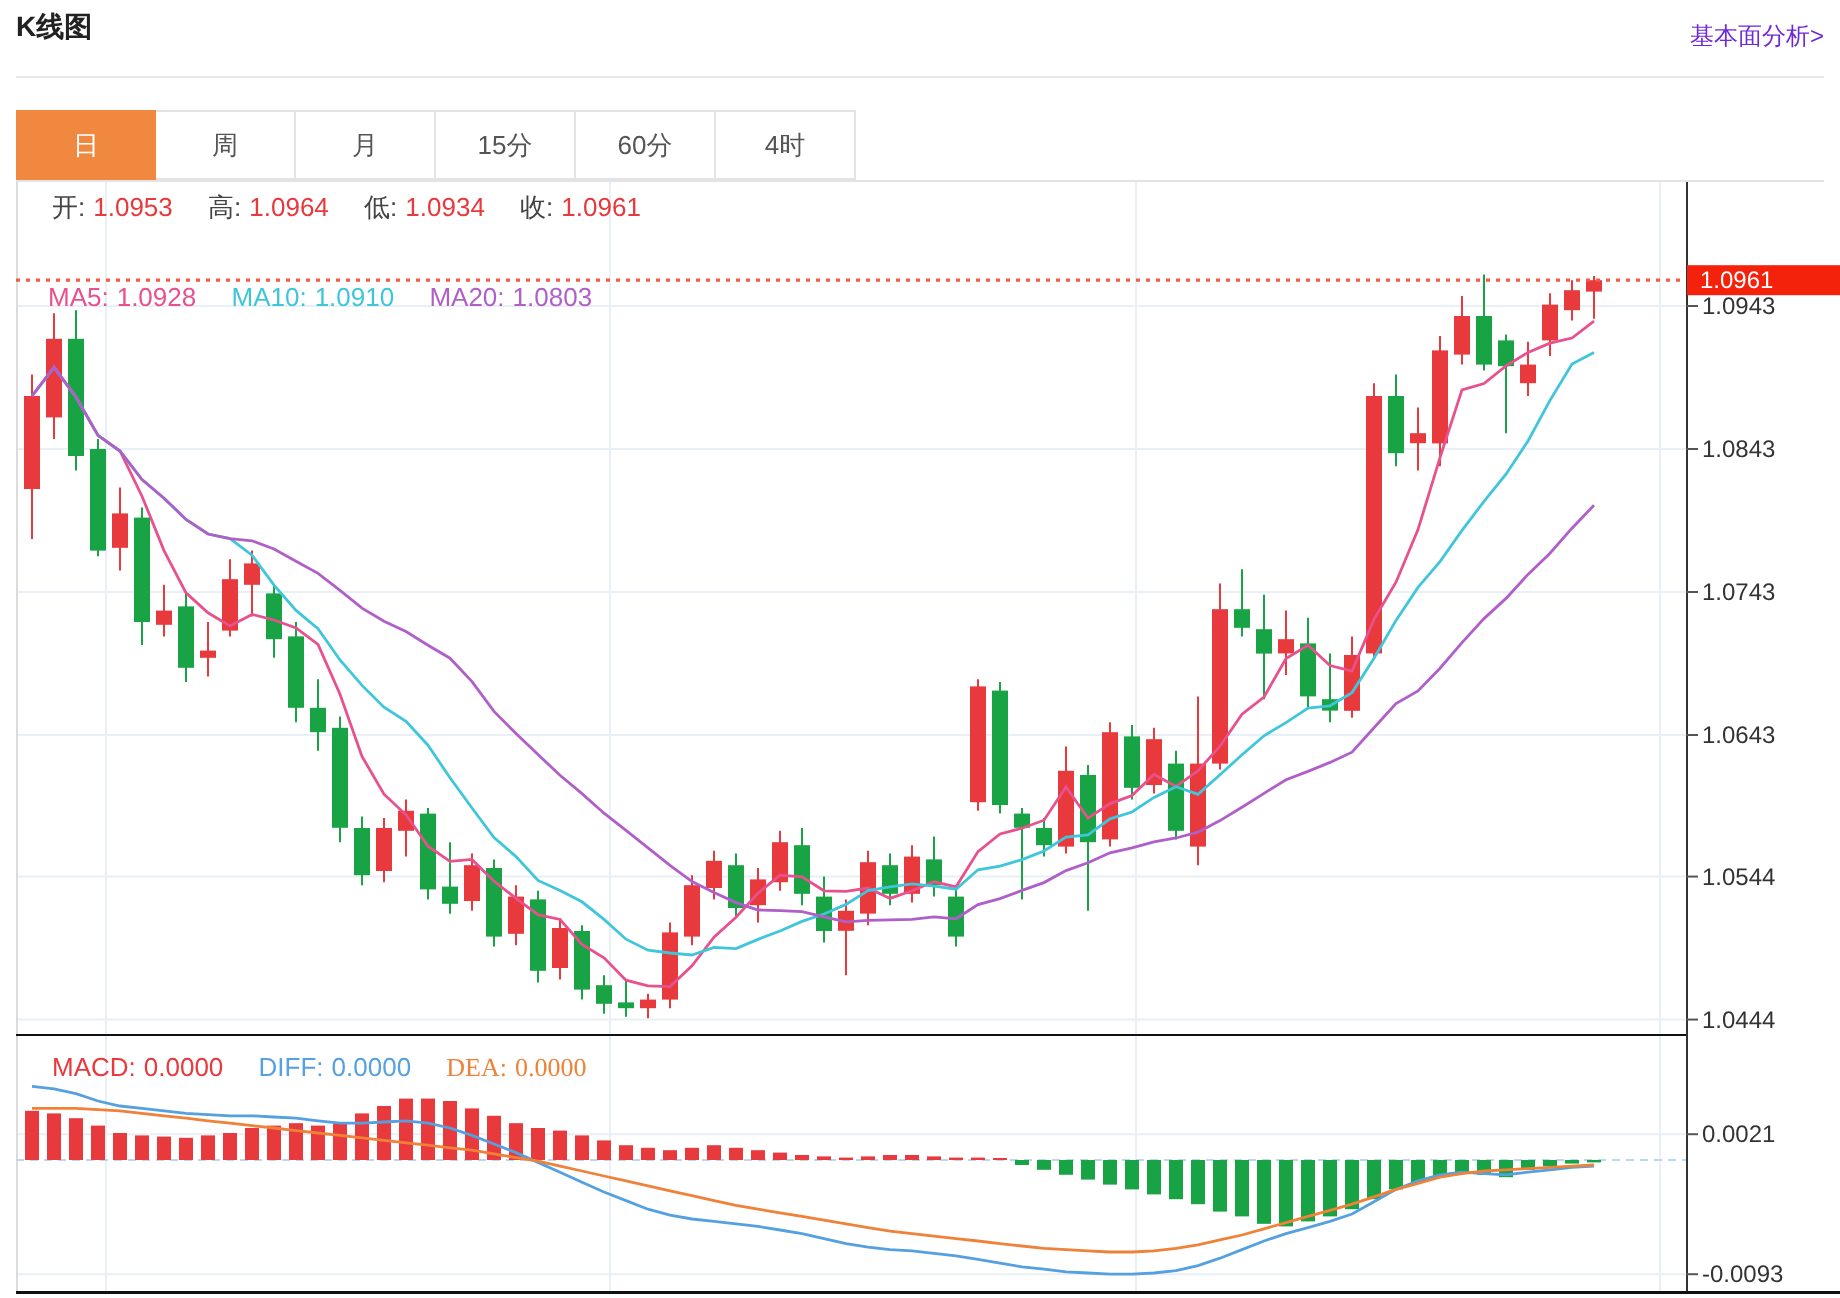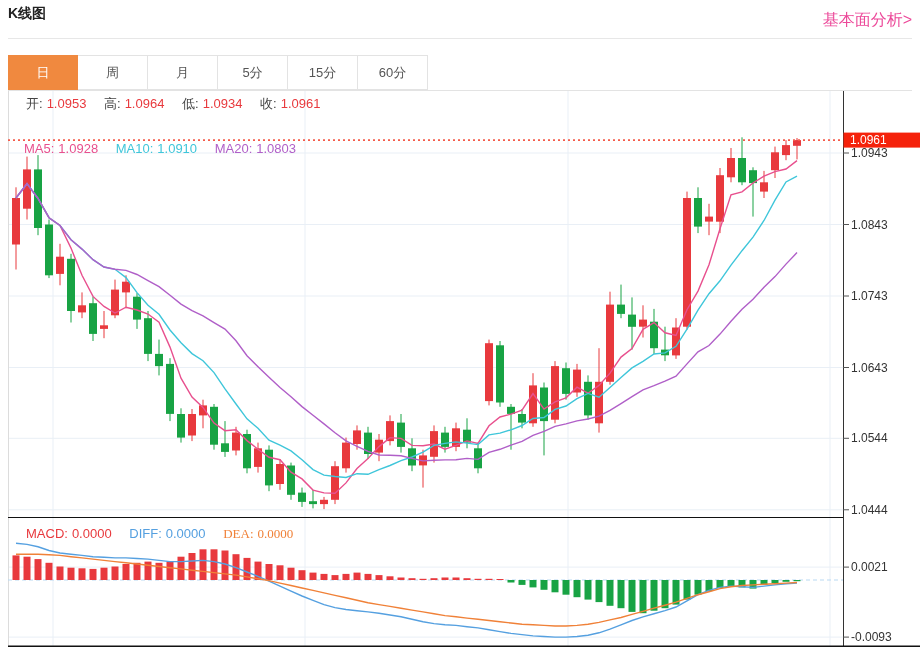--- a/index.html
+++ b/index.html
@@ -1,19 +1,19 @@
 <!DOCTYPE html>
 <html><head>
 <meta charset="utf-8">
 <style>
   html,body{margin:0;padding:0;background:#fff;}
   body{width:920px;height:649px;position:relative;overflow:hidden;
        font-family:"Liberation Sans","DejaVu Sans",sans-serif;}
   .page-title{position:absolute;left:8px;top:5px;font-size:14px;font-weight:bold;color:#222;}
-  .fund-link{position:absolute;right:8px;top:10px;font-size:16px;color:#ec4899;cursor:pointer;}
+  .fund-link{position:absolute;right:8px;top:10px;font-size:12px;color:#6d28d9;cursor:pointer;}
   .title-divider{position:absolute;left:8px;right:8px;top:38px;border-top:1px solid #e7e7e7;}
   .tabbar{position:absolute;left:8px;right:8px;top:55px;height:36px;display:flex;
           border-bottom:1px solid #e3e3e3;box-sizing:border-box;}
   .tab{width:70px;box-sizing:border-box;border:1px solid #e3e3e3;border-left:none;
        display:flex;align-items:center;justify-content:center;font-size:13px;color:#555;
        cursor:pointer;background:#fff;}
   .tab:first-child{border-left:1px solid #e3e3e3;}
   .tab.active{background:var(--accent,#f0893f);border-color:var(--accent,#f0893f);color:#fff;}
   .legend{position:absolute;font-size:13px;white-space:nowrap;z-index:5;line-height:15px;}
   .legend span{margin-right:4px;}
@@ -31,23 +31,23 @@
 <body style="--accent: #f0893f; --up: #e8393d; --down: #18a344; --ma5: #e8508e; --ma10: #3fc6da; --ma20: #b05fc8; --diff: #55a0e0; --dea: #f08138; --badge_bg: #f5220b; --grid: #e9eff6; --axis: #333333; --border: #dcdcdc; --zero_dash: #b9d9f2; --price_dotted: #f55b4a; --separator: #111111;">
 
 <div class="page-title">K线图</div>
 <div class="fund-link">基本面分析&gt;</div>
 <div class="title-divider"></div>
 
 <div class="tabbar">
     <div class="tab active">日</div>
     <div class="tab">周</div>
     <div class="tab">月</div>
-    <div class="tab">5分</div>
     <div class="tab">15分</div>
     <div class="tab">60分</div>
+    <div class="tab">4时</div>
   </div>
 
 <div class="legend" style="left:26px;top:96px;text-align:center;">
   <span class="lbl">开:</span><span class="v-up gap">1.0953</span>
   <span class="lbl">高:</span><span class="v-up gap">1.0964</span>
   <span class="lbl">低:</span><span class="v-up gap">1.0934</span>
   <span class="lbl">收:</span><span class="v-up">1.0961</span>
 </div>
 
 <div class="legend" style="left:24px;top:114px;margin-top:27px;">

